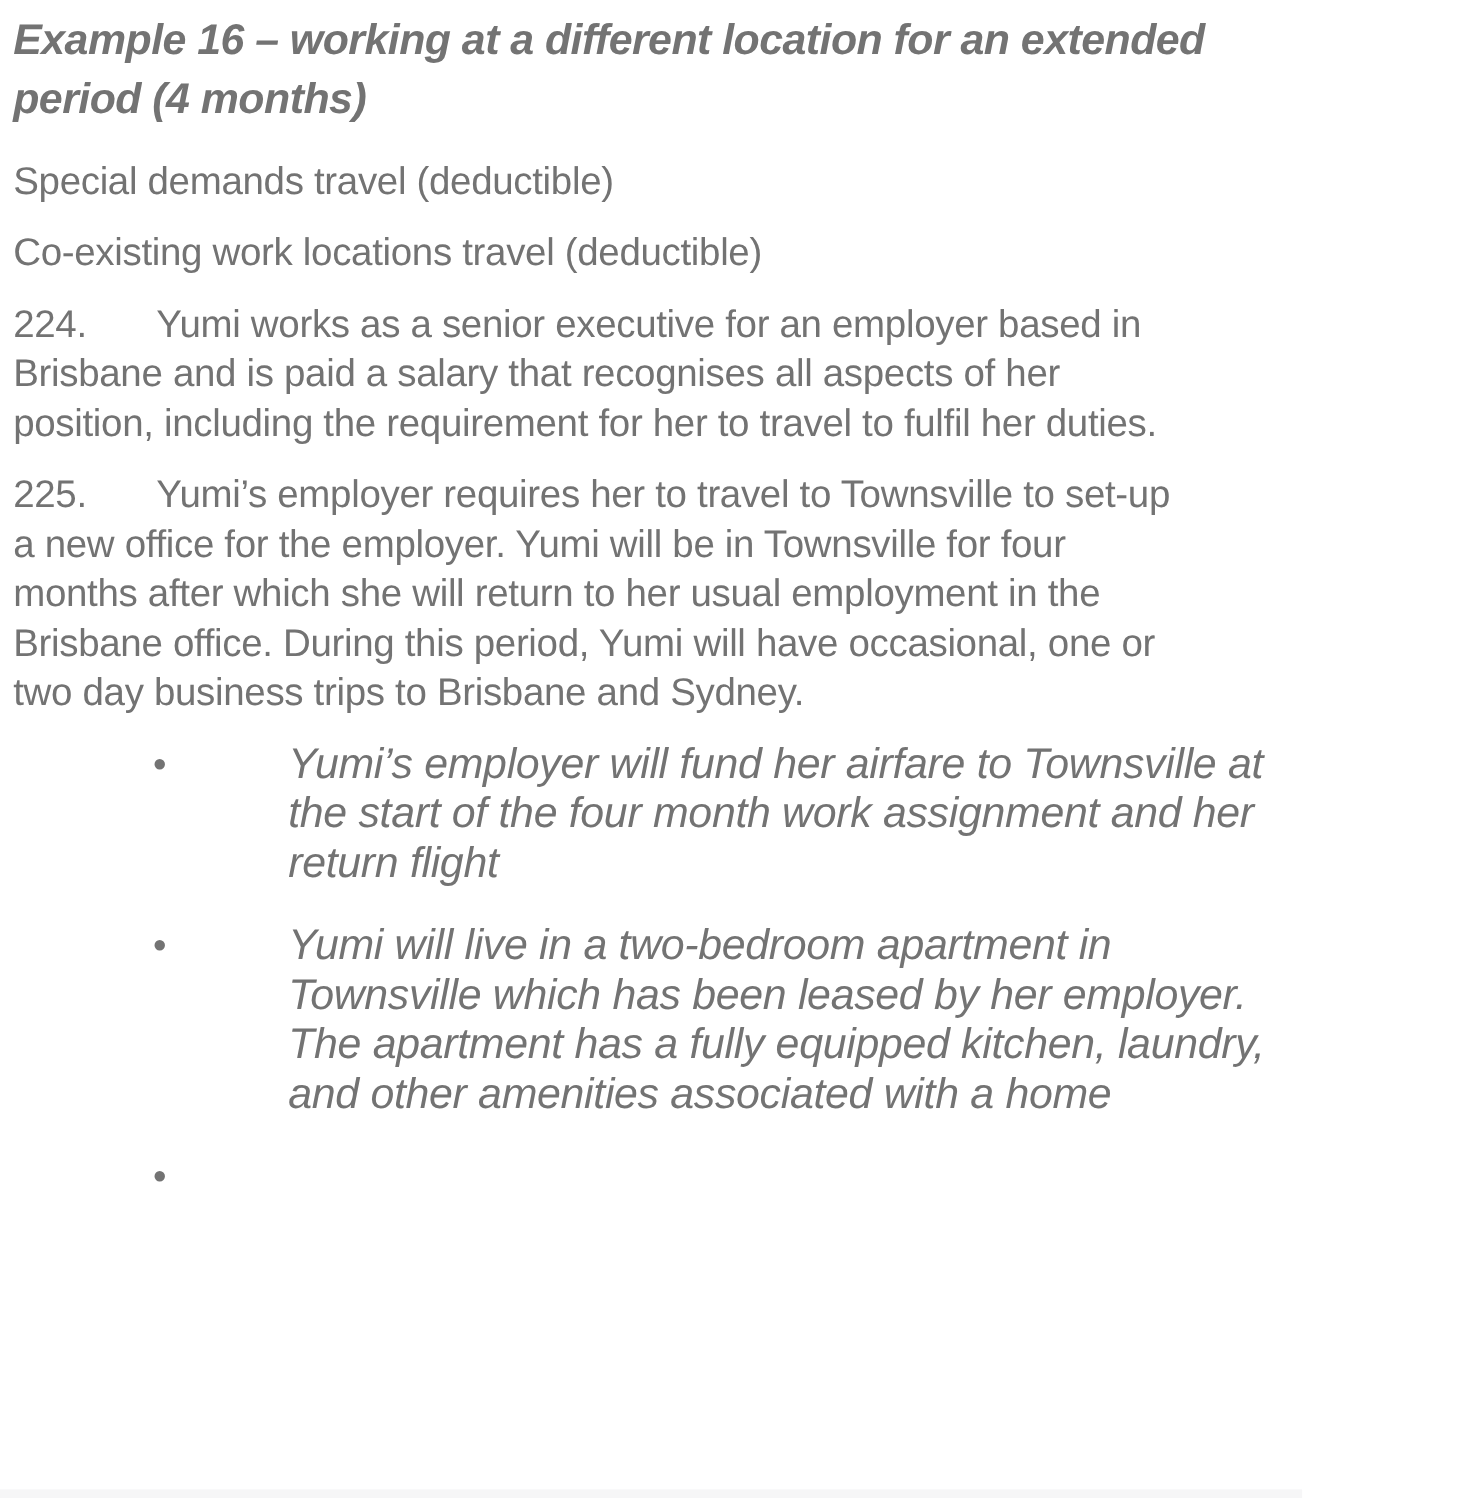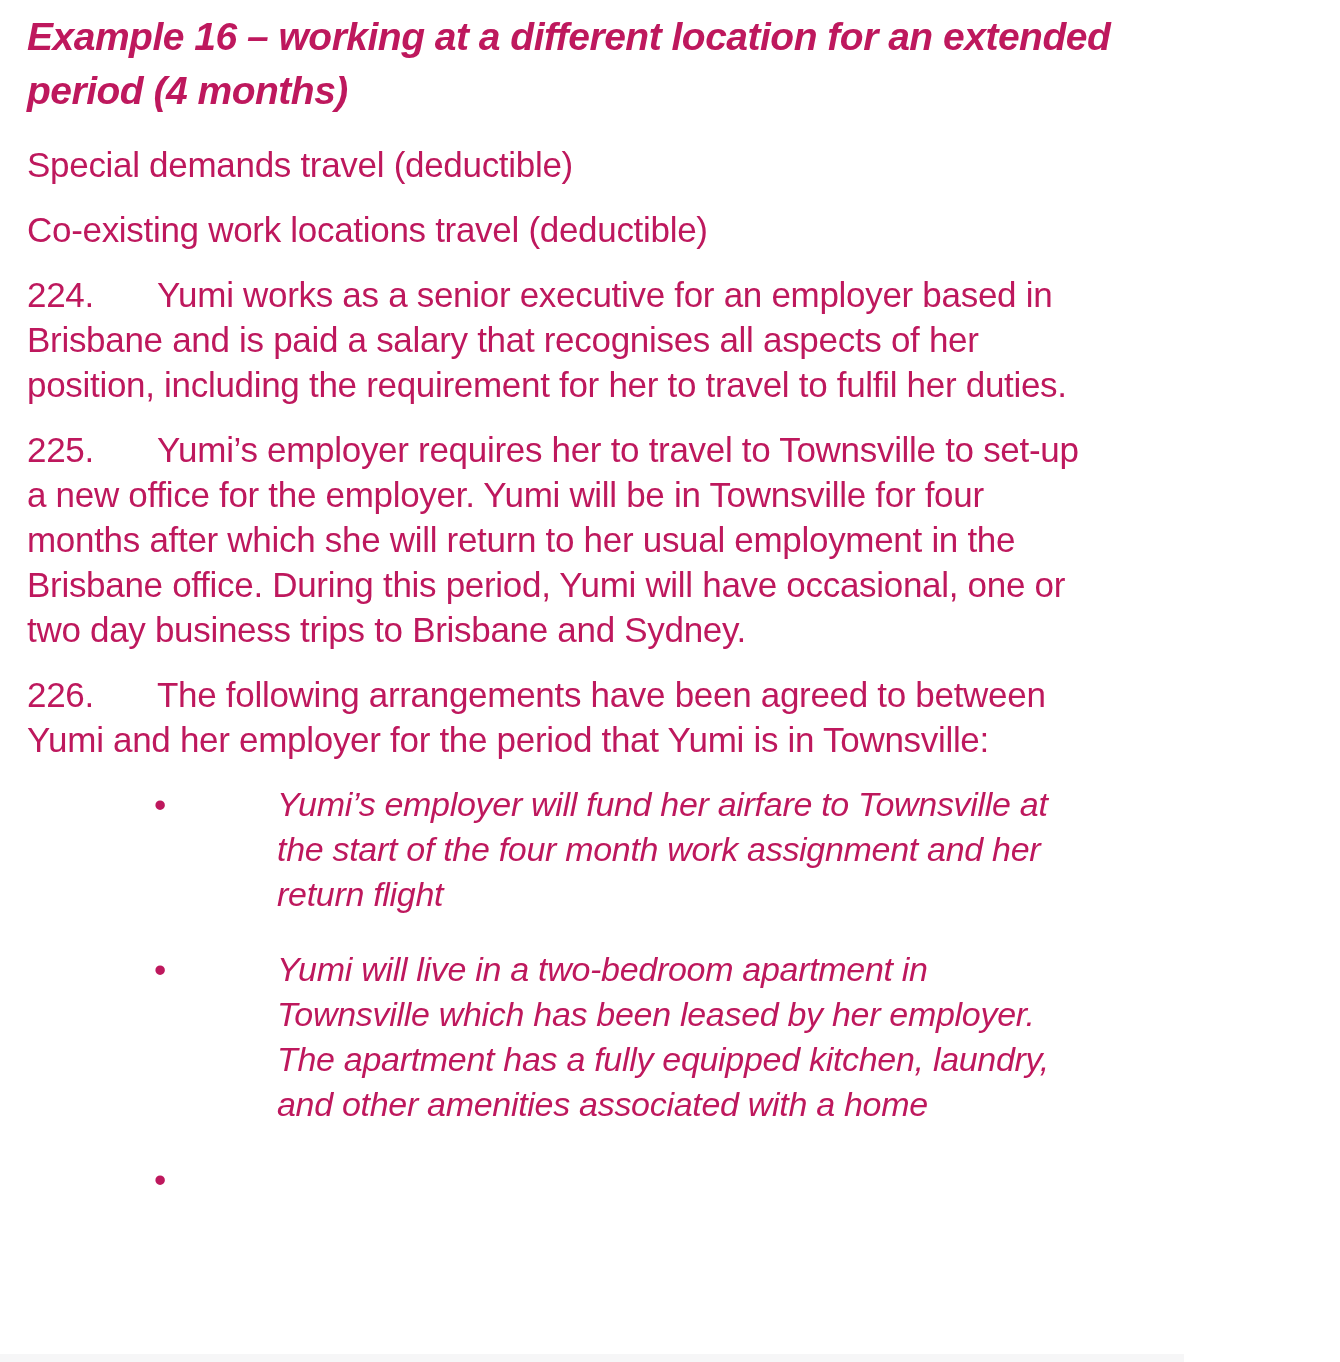--- a/index.html
+++ b/index.html
@@ -5,24 +5,24 @@
   html, body {
     margin: 0;
     padding: 0;
     background: #ffffff;
   }
   .page {
     position: relative;
     width: 1184px;
     height: 1362px;
     background: #ffffff;
-    color: #be185d;
+    color: #737373;
     font-family: "Liberation Sans", sans-serif;
     box-sizing: border-box;
-    padding: 10px 28px 0 27px;
+    padding: 10px 28px 0 12px;
     overflow: hidden;
   }
   .heading {
     font-size: 39px;
     line-height: 54px;
     font-weight: bold;
     font-style: italic;
     margin: 0 0 24px 0;
     white-space: pre-line;
     letter-spacing: -0.5px;
@@ -58,21 +58,21 @@
     margin: 0 0 30px 127px;
   }
   .bullet-marker {
     flex: 0 0 123px;
     font-size: 35px;
     line-height: 45px;
     font-style: normal;
   }
   .bullet-text {
     flex: 1 1 auto;
-    font-size: 34px;
+    font-size: 39px;
     line-height: 45px;
     font-style: italic;
     white-space: pre-line;
     letter-spacing: -0.3px;
   }
   .bottom-strip {
     position: absolute;
     left: 0;
     bottom: 0;
     width: 100%;
@@ -96,22 +96,20 @@
   <p class="para"><span class="num">224.</span><span class="ptext">Yumi works as a senior executive for an employer based in
 Brisbane and is paid a salary that recognises all aspects of her
 position, including the requirement for her to travel to fulfil her duties.</span></p>
 
   <p class="para"><span class="num">225.</span><span class="ptext">Yumi’s employer requires her to travel to Townsville to set-up
 a new office for the employer. Yumi will be in Townsville for four
 months after which she will return to her usual employment in the
 Brisbane office. During this period, Yumi will have occasional, one or
 two day business trips to Brisbane and Sydney.</span></p>
 
-  <p class="para"><span class="num">226.</span><span class="ptext">The following arrangements have been agreed to between
-Yumi and her employer for the period that Yumi is in Townsville:</span></p>
 
   <div class="bullet-list">
 
     <div class="bullet-item">
       <span class="bullet-marker">•</span>
       <span class="bullet-text">Yumi’s employer will fund her airfare to Townsville at
 the start of the four month work assignment and her
 return flight</span>
     </div>
 

